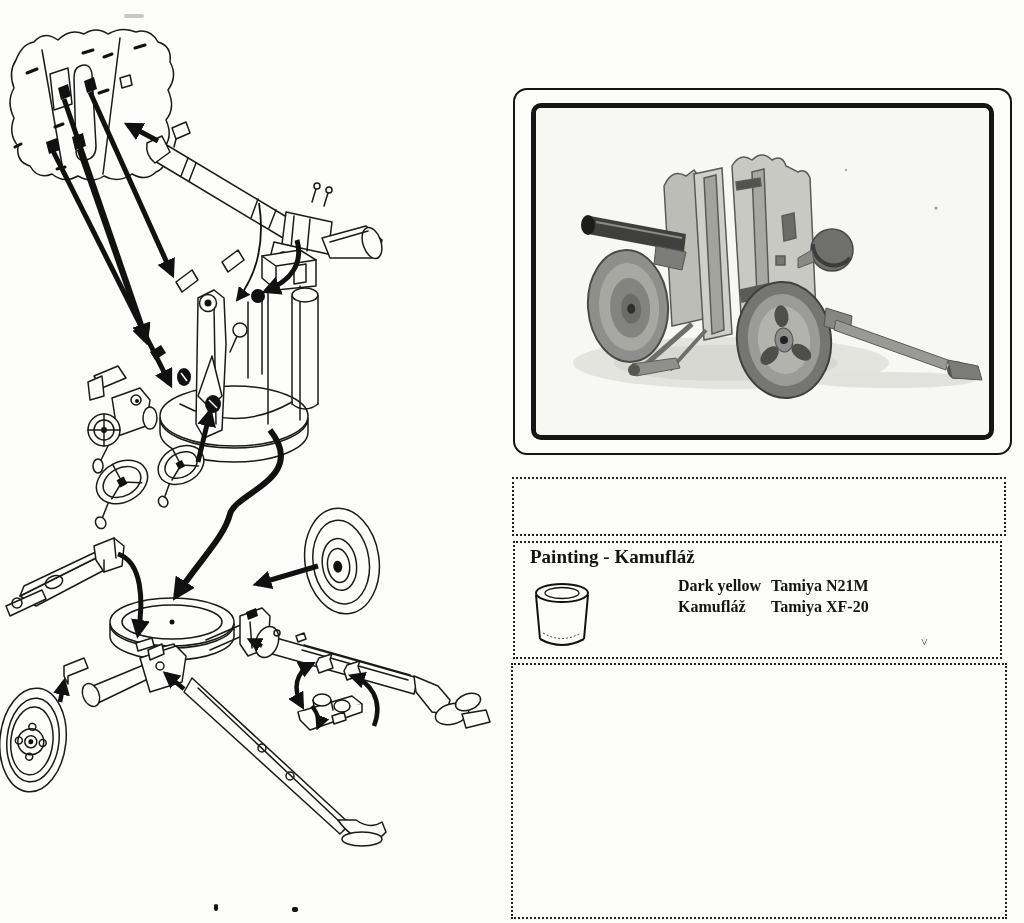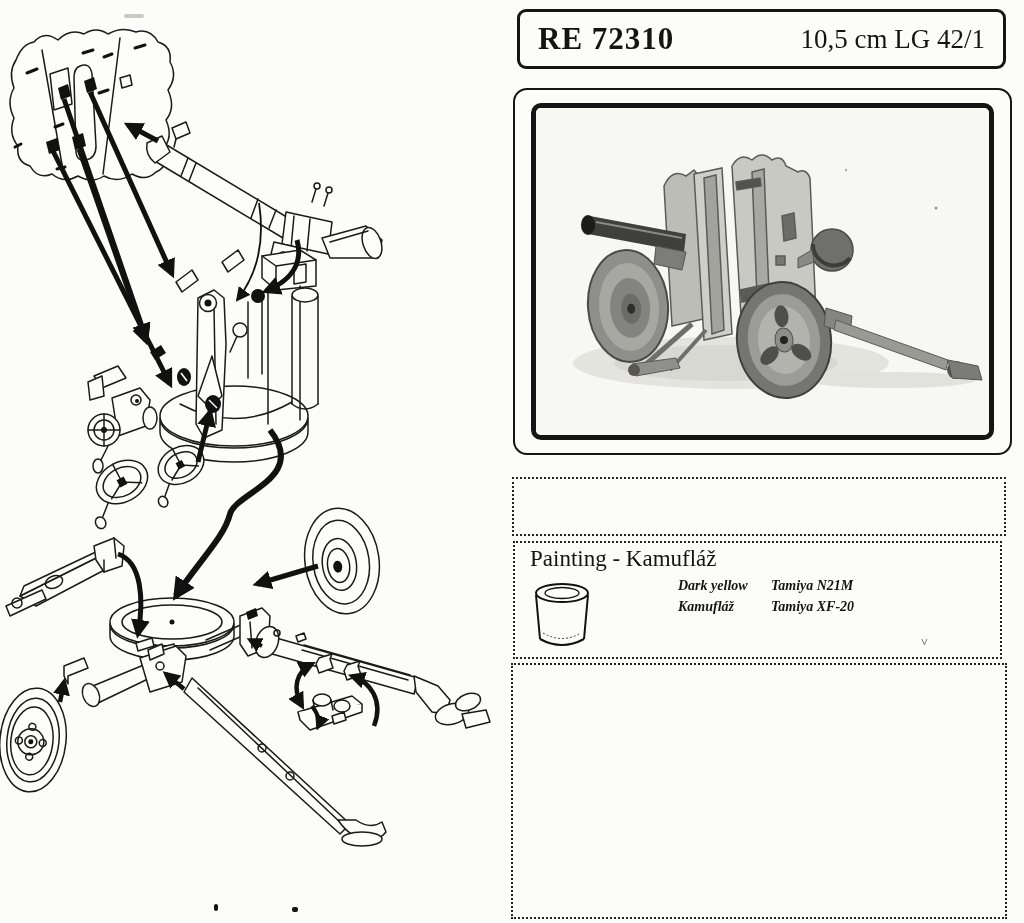--- a/index.html
+++ b/index.html
@@ -17,23 +17,23 @@
   .kit-number{font-size:31px;font-weight:bold;letter-spacing:1px;}
   .kit-subject{font-size:27px;}
   .photo-box{position:absolute;left:513px;top:88px;width:499px;height:367px;
       border:2px solid #151515;border-radius:14px;box-sizing:border-box;background:#fcfcfa;}
   .photo-frame{position:absolute;left:16px;top:13px;right:16px;bottom:13px;
       border:5px solid #151515;border-radius:10px;overflow:hidden;background:#f7f7f4;}
   .note-box-top{position:absolute;left:512px;top:477px;width:494px;height:59px;
       border:2px dotted #222;box-sizing:border-box;}
   .painting-box{position:absolute;left:513px;top:541px;width:489px;height:118px;
       border:2px dotted #222;box-sizing:border-box;}
-  .painting-title{position:absolute;left:15px;top:3px;font-size:23px;font-weight:normal;}
+  .painting-title{position:absolute;left:15px;top:3px;font-size:19px;font-weight:bold;}
   .paint-can{position:absolute;left:16px;top:38px;}
-  .paint-rows{position:absolute;left:163px;top:32px;font-size:14px;font-weight:bold;line-height:21px;font-style:italic;}
+  .paint-rows{position:absolute;left:163px;top:32px;font-size:16px;font-weight:bold;line-height:21px;}
   .paint-row{display:flex;}
   .paint-row .pname{width:93px;}
   .note-box-bottom{position:absolute;left:511px;top:663px;width:496px;height:256px;
       border:2px dotted #222;box-sizing:border-box;}
   .diagram{position:absolute;left:0;top:0;}
   .speck{position:absolute;background:#141414;border-radius:2px;}
   .smudge{position:absolute;background:#c9c9c4;border-radius:2px;}
   .tickmark{position:absolute;font-size:12px;color:#333;}
 </style>
 </head>
@@ -250,24 +250,20 @@
       <path class="arrow" d="M297,240 C304,266 288,282 266,291" stroke-width="5" marker-end="url(#ah)"></path>
       <path class="arrow" d="M259,203 C266,248 254,278 238,299" stroke-width="1.8" marker-end="url(#aht)"></path>
       <path class="arrow" d="M270,430 C308,478 236,492 230,514 C224,538 198,562 176,596" stroke-width="6" marker-end="url(#ah)"></path>
       <path class="arrow" d="M118,554 C142,562 144,600 138,634" stroke-width="5" marker-end="url(#ah)"></path>
       <path class="arrow" d="M302,706 C292,688 296,672 312,664" stroke-width="4.5" marker-start="url(#ah)" marker-end="url(#ah)"></path>
       <path class="arrow" d="M374,726 C384,700 370,682 352,676" stroke-width="4.5" marker-end="url(#ah)"></path>
       <path class="arrow" d="M312,706 C318,714 320,722 318,727" stroke-width="4" marker-end="url(#ah)"></path>
     </g>
   </svg>
 
-  <div class="header-box">
-    <span class="kit-number">RE 72310</span>
-    <span class="kit-subject">10,5 cm LG 42/1</span>
-  </div>
 
   <div class="photo-box">
     <div class="photo-frame">
       <svg width="457" height="331" viewBox="0 0 457 331">
         <rect x="0" y="0" width="457" height="331" fill="#f7f7f4"></rect>
         <ellipse cx="195" cy="255" rx="158" ry="26" fill="#e4e4df"></ellipse>
         <ellipse cx="190" cy="255" rx="112" ry="18" fill="#d8d8d2"></ellipse>
         <ellipse cx="355" cy="272" rx="85" ry="8" fill="#e2e2dd"></ellipse>
 
         <g transform="rotate(-4 92 198)">

